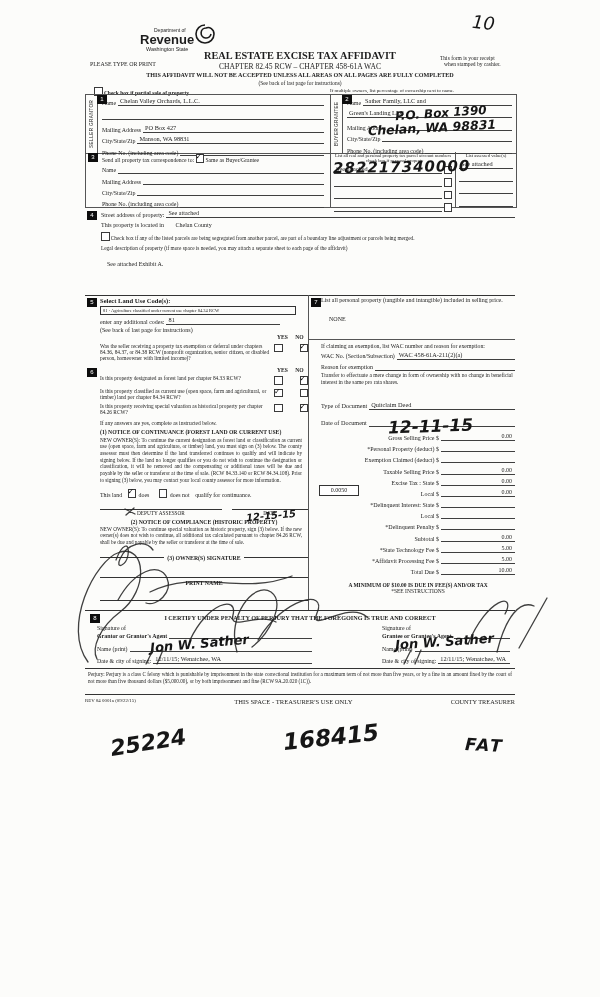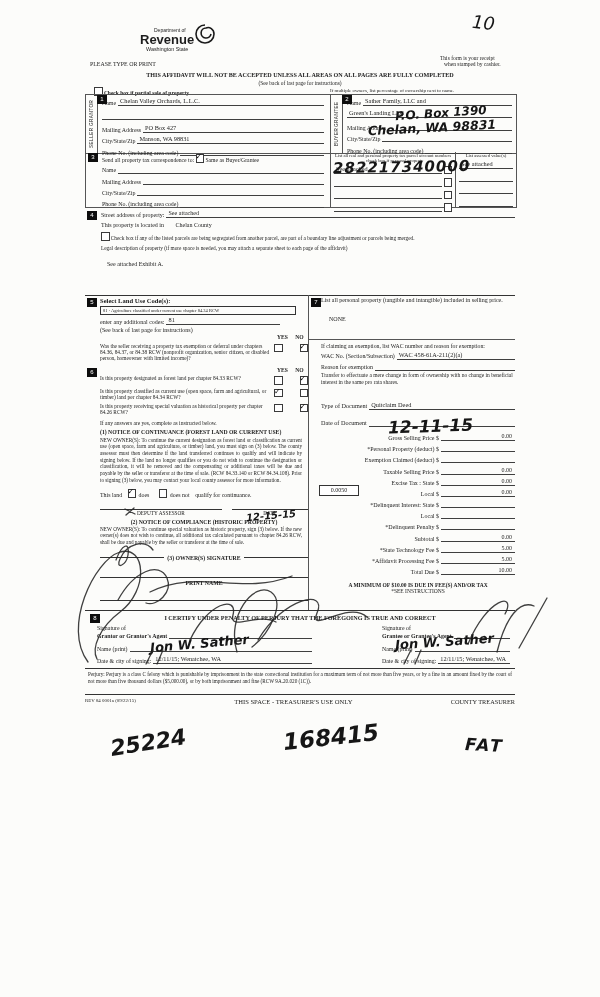--- a/index.html
+++ b/index.html
@@ -48,20 +48,22 @@
     <div class="sans" style="font-size:5px;margin-left:14px;">Department of</div>
     <div class="sans b" style="font-size:13px;line-height:1;">Revenue</div>
     <div class="sans" style="font-size:5.4px;margin-left:6px;">Washington State</div>
     <svg class="abs" style="left:54px;top:-4px;" width="22" height="22" viewBox="0 0 22 22">
       <path d="M11 2 a9 9 0 1 0 9 9 c0 -5 -4.5 -7.5 -8 -6 a5 5 0 1 0 5 6" fill="none" stroke="#1a1a1a" stroke-width="1.6"></path>
     </svg>
   </div>
 
   <div class="abs" style="left:90px;top:61px;font-size:5.9px;">PLEASE TYPE OR PRINT</div>
 
+  <div class="abs b ctr" style="left:160px;top:50px;width:280px;font-size:10.3px;">REAL ESTATE EXCISE TAX AFFIDAVIT</div>
+  <div class="abs ctr" style="left:160px;top:62px;width:280px;font-size:7.6px;">CHAPTER 82.45 RCW – CHAPTER 458-61A WAC</div>
 
   <div class="abs" style="left:440px;top:55px;width:78px;font-size:5.5px;text-align:left;">
     <div>This form is your receipt</div>
     <div style="margin-left:4px;">when stamped by cashier.</div>
   </div>
 
   <div class="abs b ctr" style="left:85px;top:72px;width:430px;font-size:6.1px;">THIS AFFIDAVIT WILL NOT BE ACCEPTED UNLESS ALL AREAS ON ALL PAGES ARE FULLY COMPLETED</div>
   <div class="abs ctr" style="left:85px;top:80px;width:430px;font-size:5.4px;">(See back of last page for instructions)</div>
 
   <div class="abs" style="left:94px;top:87px;font-size:5.5px;">

